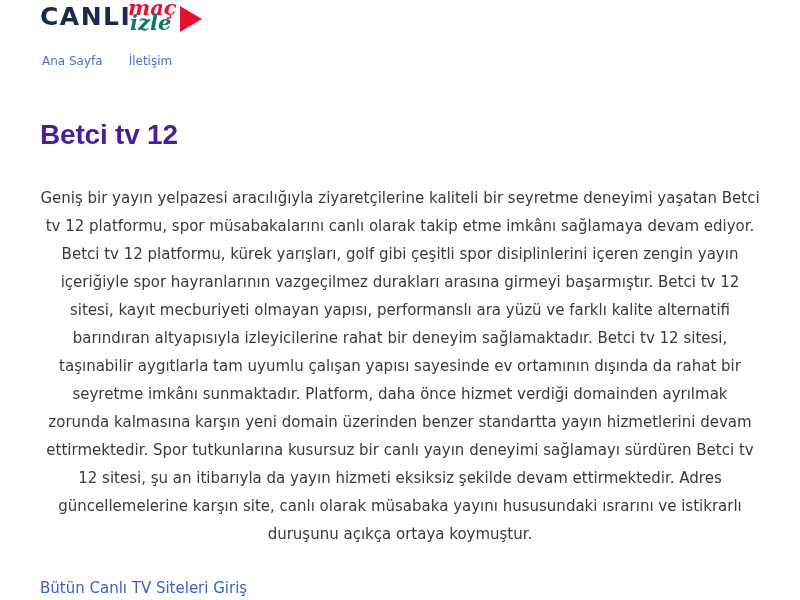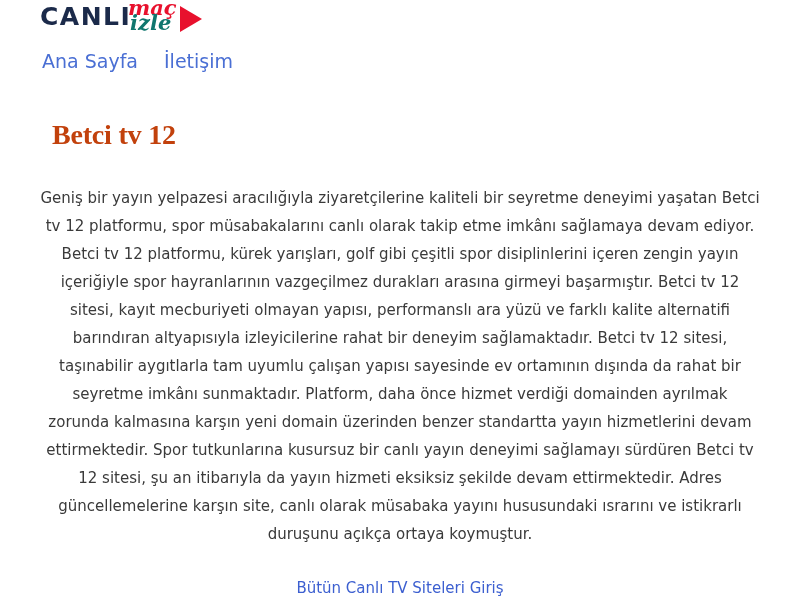--- a/index.html
+++ b/index.html
@@ -82,50 +82,50 @@
   }
 
   
   .main-nav {
     padding-left: 42px;
     margin-top: -12px;
     font-size: 0;
   }
   .main-nav a {
     display: inline-block;
-    font-size: 19px;
+    font-size: 12px;
     color: #4a6fd4;
     text-decoration: none;
     margin-right: 26px;
     line-height: 18px;
   }
 
   
   .content {
     padding: 0 40px;
     box-sizing: border-box;
   }
   h1.article-title {
-    font-family: Liberation Serif, serif;
+    font-family: Liberation Sans, sans-serif;
     font-size: 28px;
     font-weight: bold;
-    color: #c2410c;
-    margin: 48px 0 0 12px;
+    color: #4c1d95;
+    margin: 48px 0 0 0;
     line-height: 34px;
     letter-spacing: -0.2px;
   }
   p.article-body {
     font-size: 15px;
     line-height: 28px;
     color: #3a3a3a;
     margin: 32px 0 0 0;
     text-align: center;
   }
   .center-link-wrap {
-    text-align: center;
+    text-align: left;
     margin-top: 30px;
   }
   .center-link-wrap a {
     color: #3c5fd0;
     font-size: 15px;
     text-decoration: none;
   }
 </style>
 </head>
 <body>

